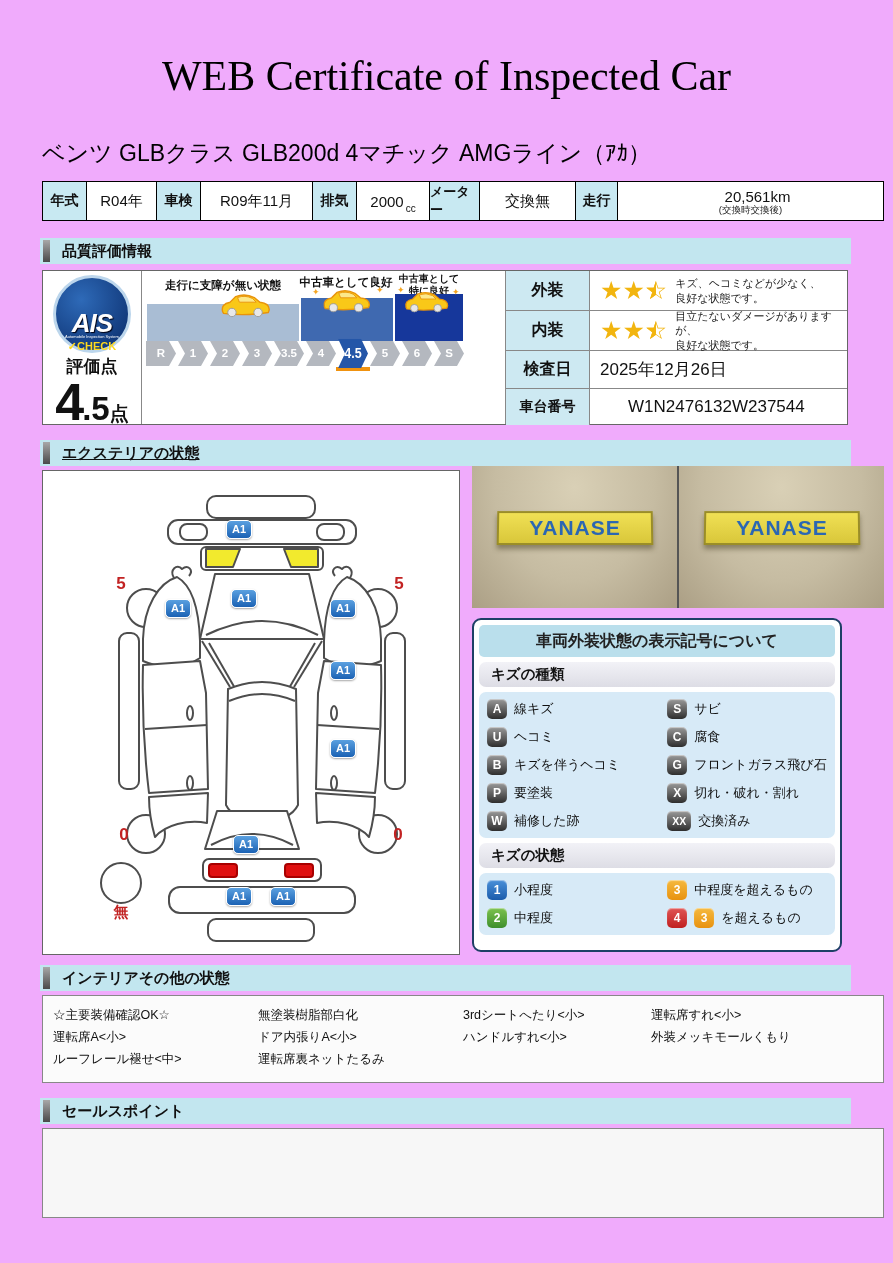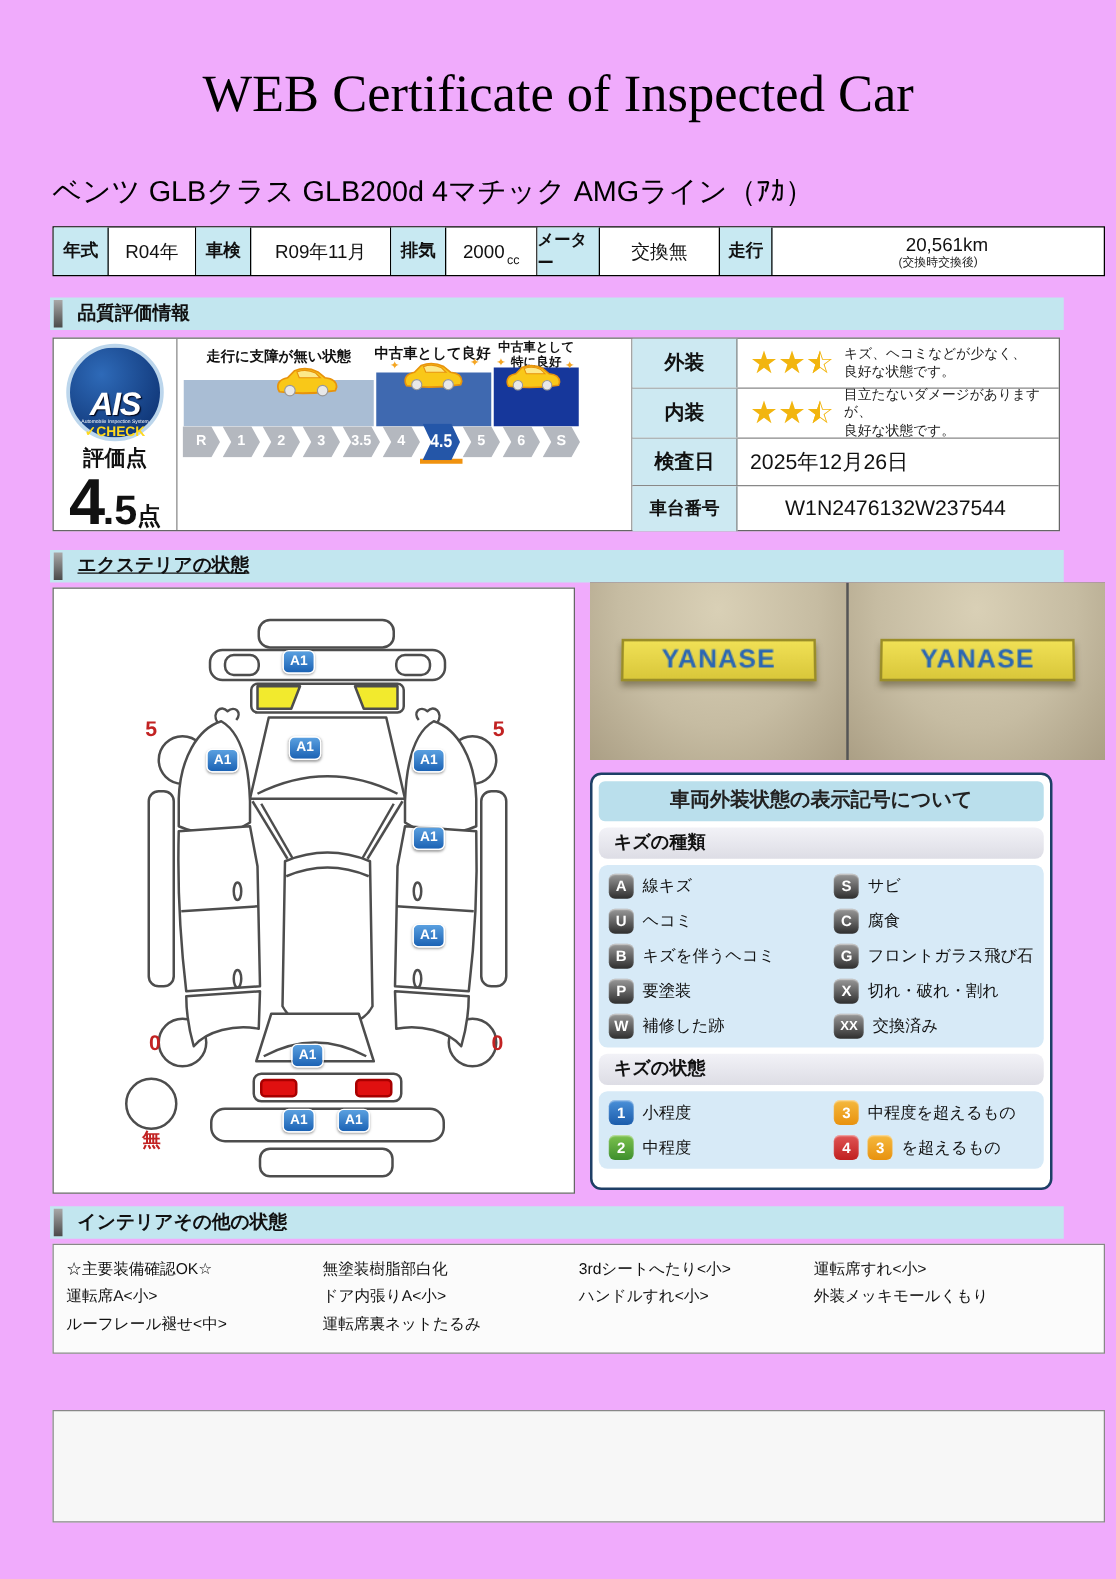--- a/index.html
+++ b/index.html
@@ -397,15 +397,18 @@
     <div class="icol c3">
       <div>3rdシートへたり&lt;小&gt;</div>
       <div>ハンドルすれ&lt;小&gt;</div>
     </div>
     <div class="icol c4">
       <div>運転席すれ&lt;小&gt;</div>
       <div>外装メッキモールくもり</div>
     </div>
   </div>
 
+  <div class="sec" style="top:1098px;">
+      <span>セールスポイント</span>
+    </div>
   <div class="salesbox"></div>
 
 </div>
 
 </body></html>

